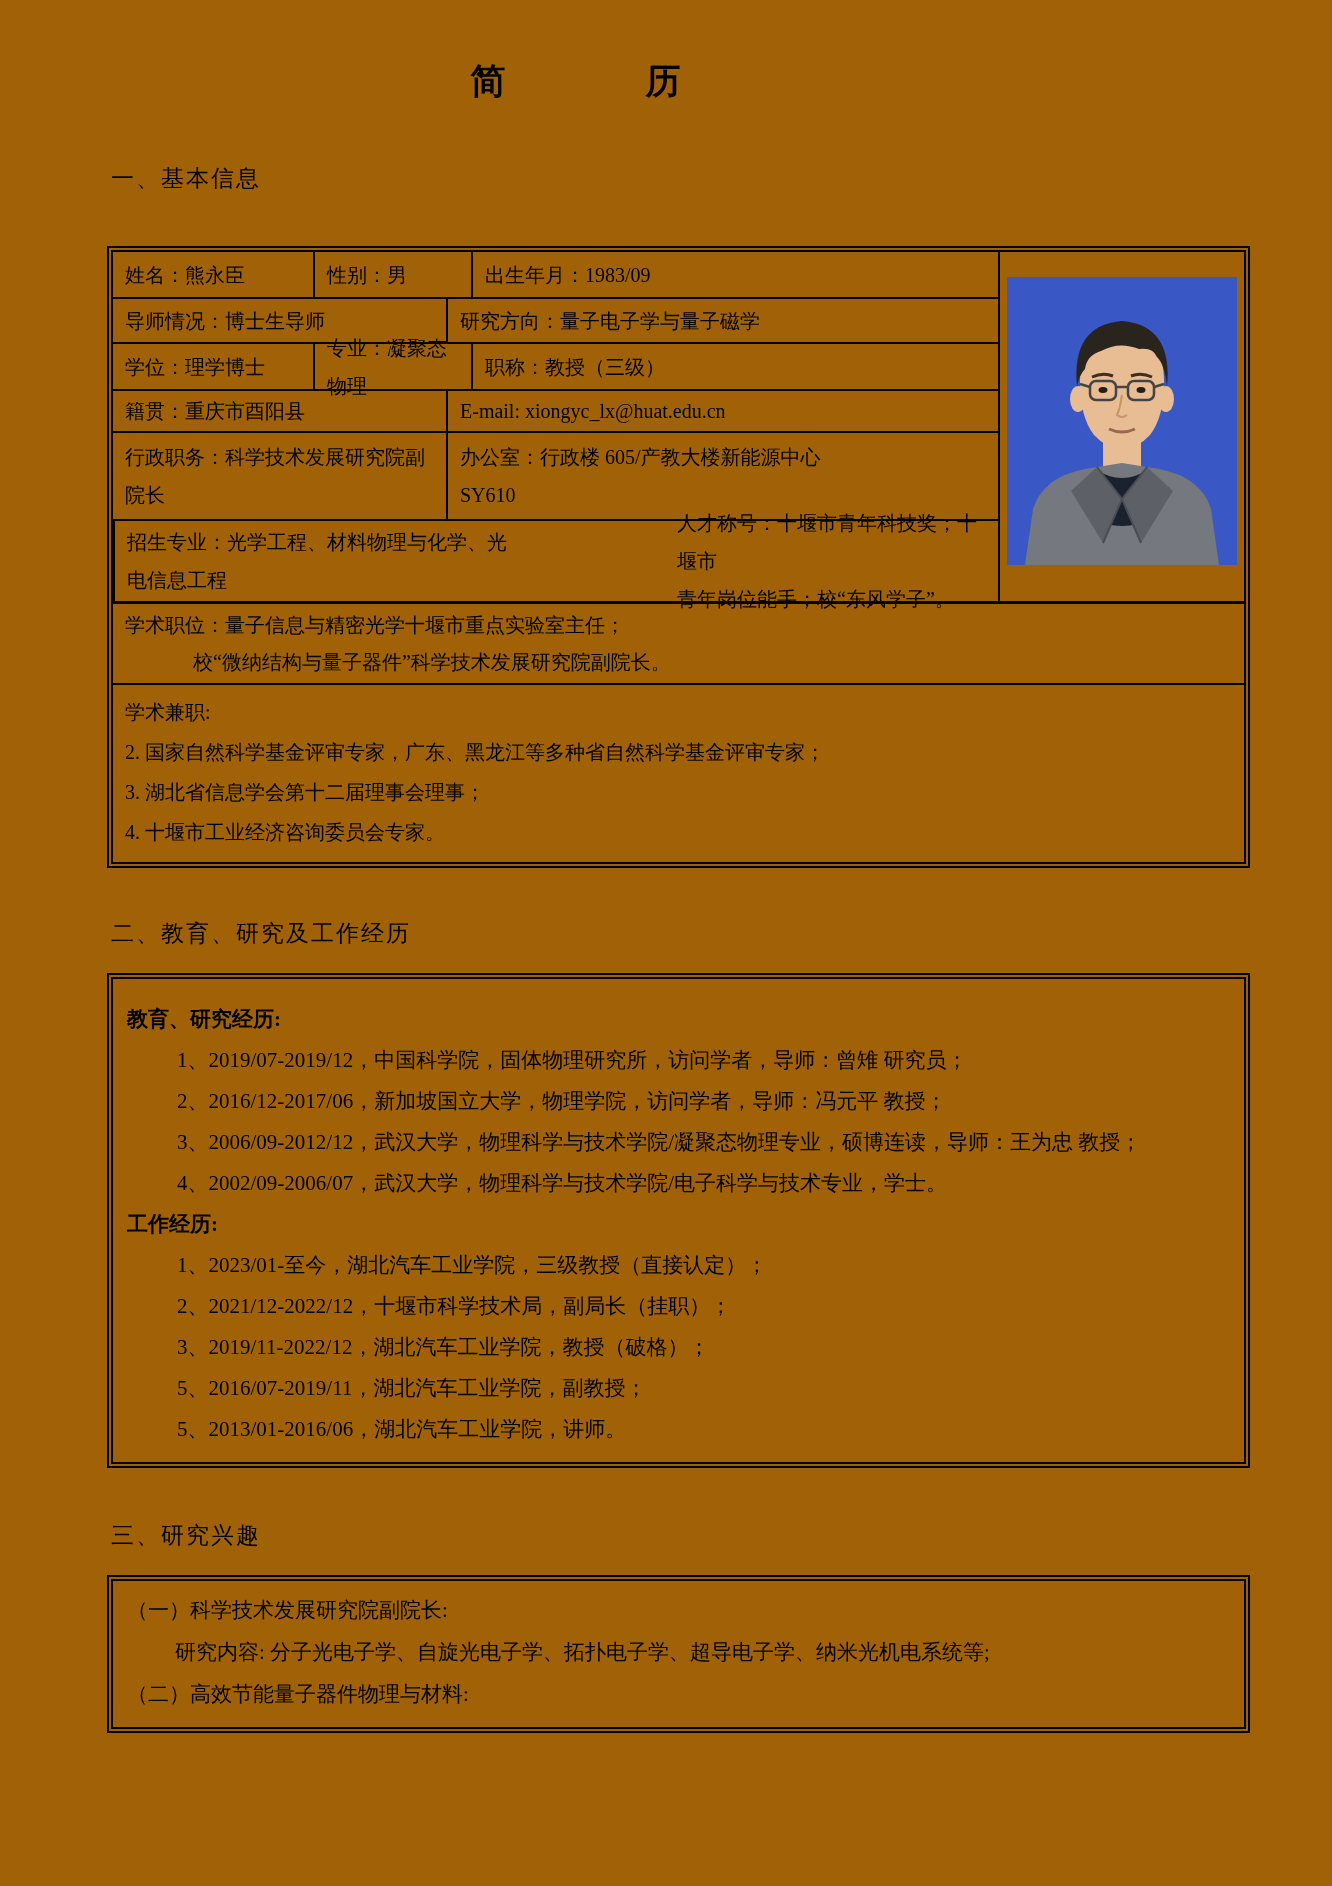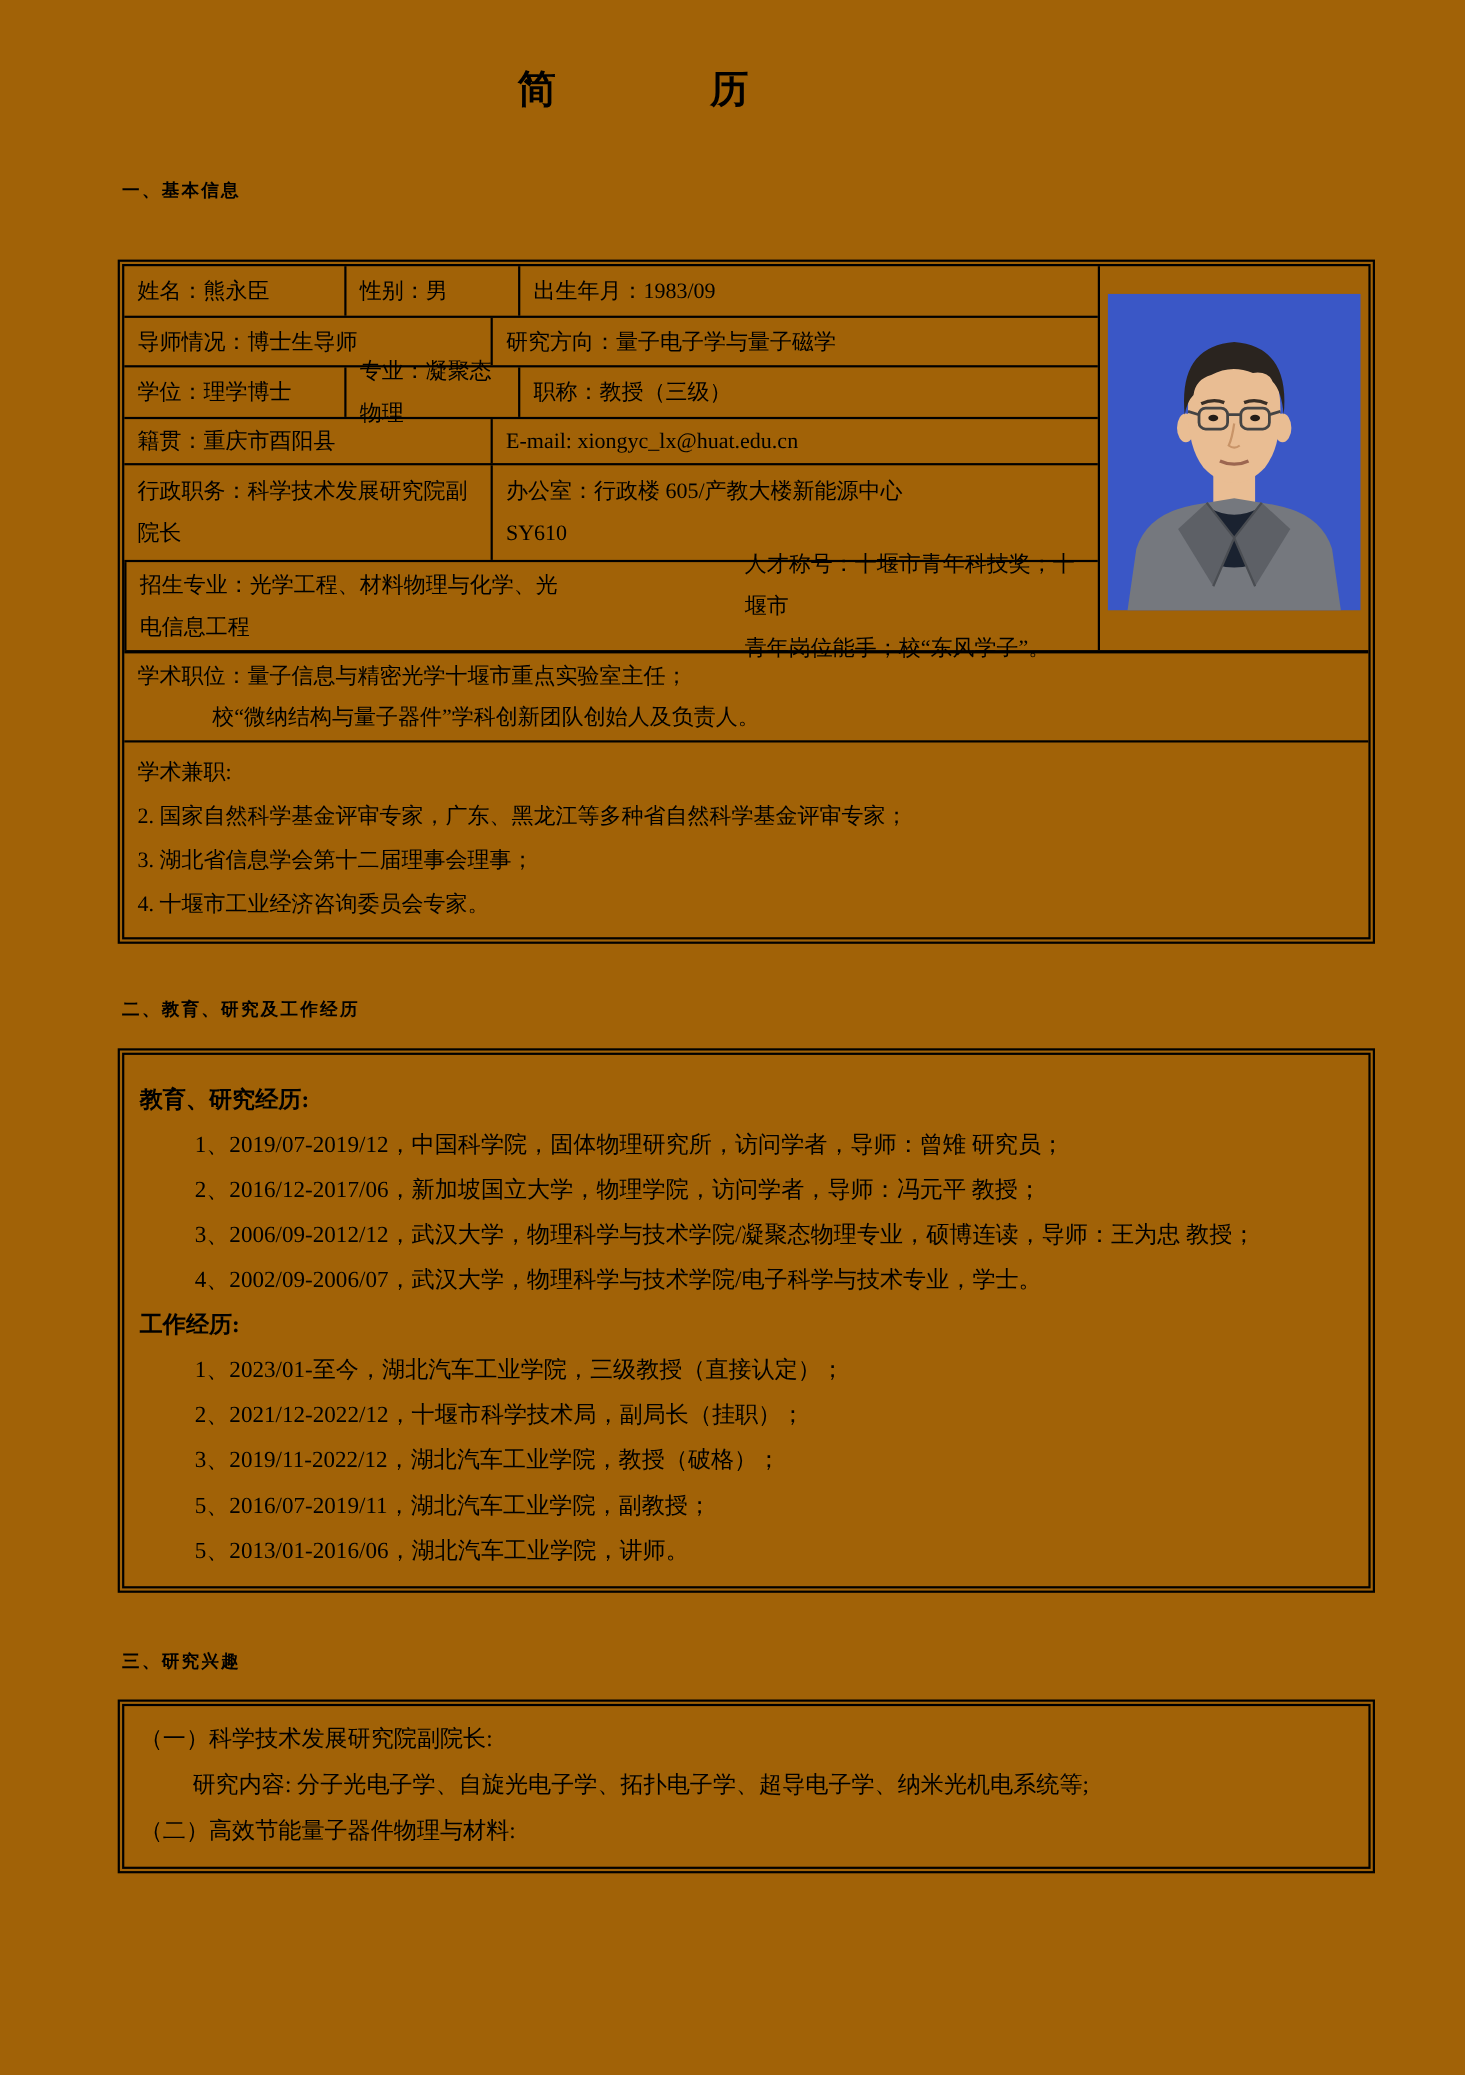--- a/index.html
+++ b/index.html
@@ -7,21 +7,21 @@
     width:1332px;min-height:1886px;background:#a16207;color:#000;
     font-family:"Liberation Serif","DejaVu Serif",serif;
     box-sizing:border-box;position:relative;overflow:hidden;
   }
   .content{margin:0 88px 0 107px;}
   .doc-title{
     margin:58px 60px 0 0;text-align:center;font-size:35px;font-weight:bold;
     letter-spacing:140px;white-space:nowrap;
   }
   .sec-heading{
-    font-size:16px;font-weight:bold;letter-spacing:2px;
+    font-size:23px;font-weight:normal;letter-spacing:2px;
     margin:56px 0 0 4px;
   }
   .sec-heading.h2a{margin-top:58px;}
   .sec-heading.h2b{margin-top:50px;}
   .sec-heading.h2c{margin-top:52px;}
   .box{
     border:6px double #000;box-sizing:border-box;width:1143px;
   }
   .info-table{margin-top:52px;font-size:20px;}
   
@@ -143,21 +143,21 @@
 
             <path d="M115 118 Q113 132 110 138 Q115 142 120 138" stroke="#c89468" stroke-width="2" fill="none"></path>
 
             <path d="M102 152 Q115 158 128 152" stroke="#9c6650" stroke-width="3" fill="none"></path>
           </svg>
         </div>
       </div>
 
       <div class="tr-acad">
         <div>学术职位：量子信息与精密光学十堰市重点实验室主任；</div>
-        <div class="acad-line2">校“微纳结构与量子器件”学科创新团队创始人及负责人。</div>
+        <div class="acad-line2">校“微纳结构与量子器件”科学技术发展研究院副院长。</div>
       </div>
 
       <div class="tr-svc">
         <div>学术兼职:</div>
         <div class="svc-item">2. 国家自然科学基金评审专家，广东、黑龙江等多种省自然科学基金评审专家；</div>
         <div class="svc-item">3. 湖北省信息学会第十二届理事会理事；</div>
         <div class="svc-item">4. 十堰市工业经济咨询委员会专家。</div>
       </div>
     </div>
 

